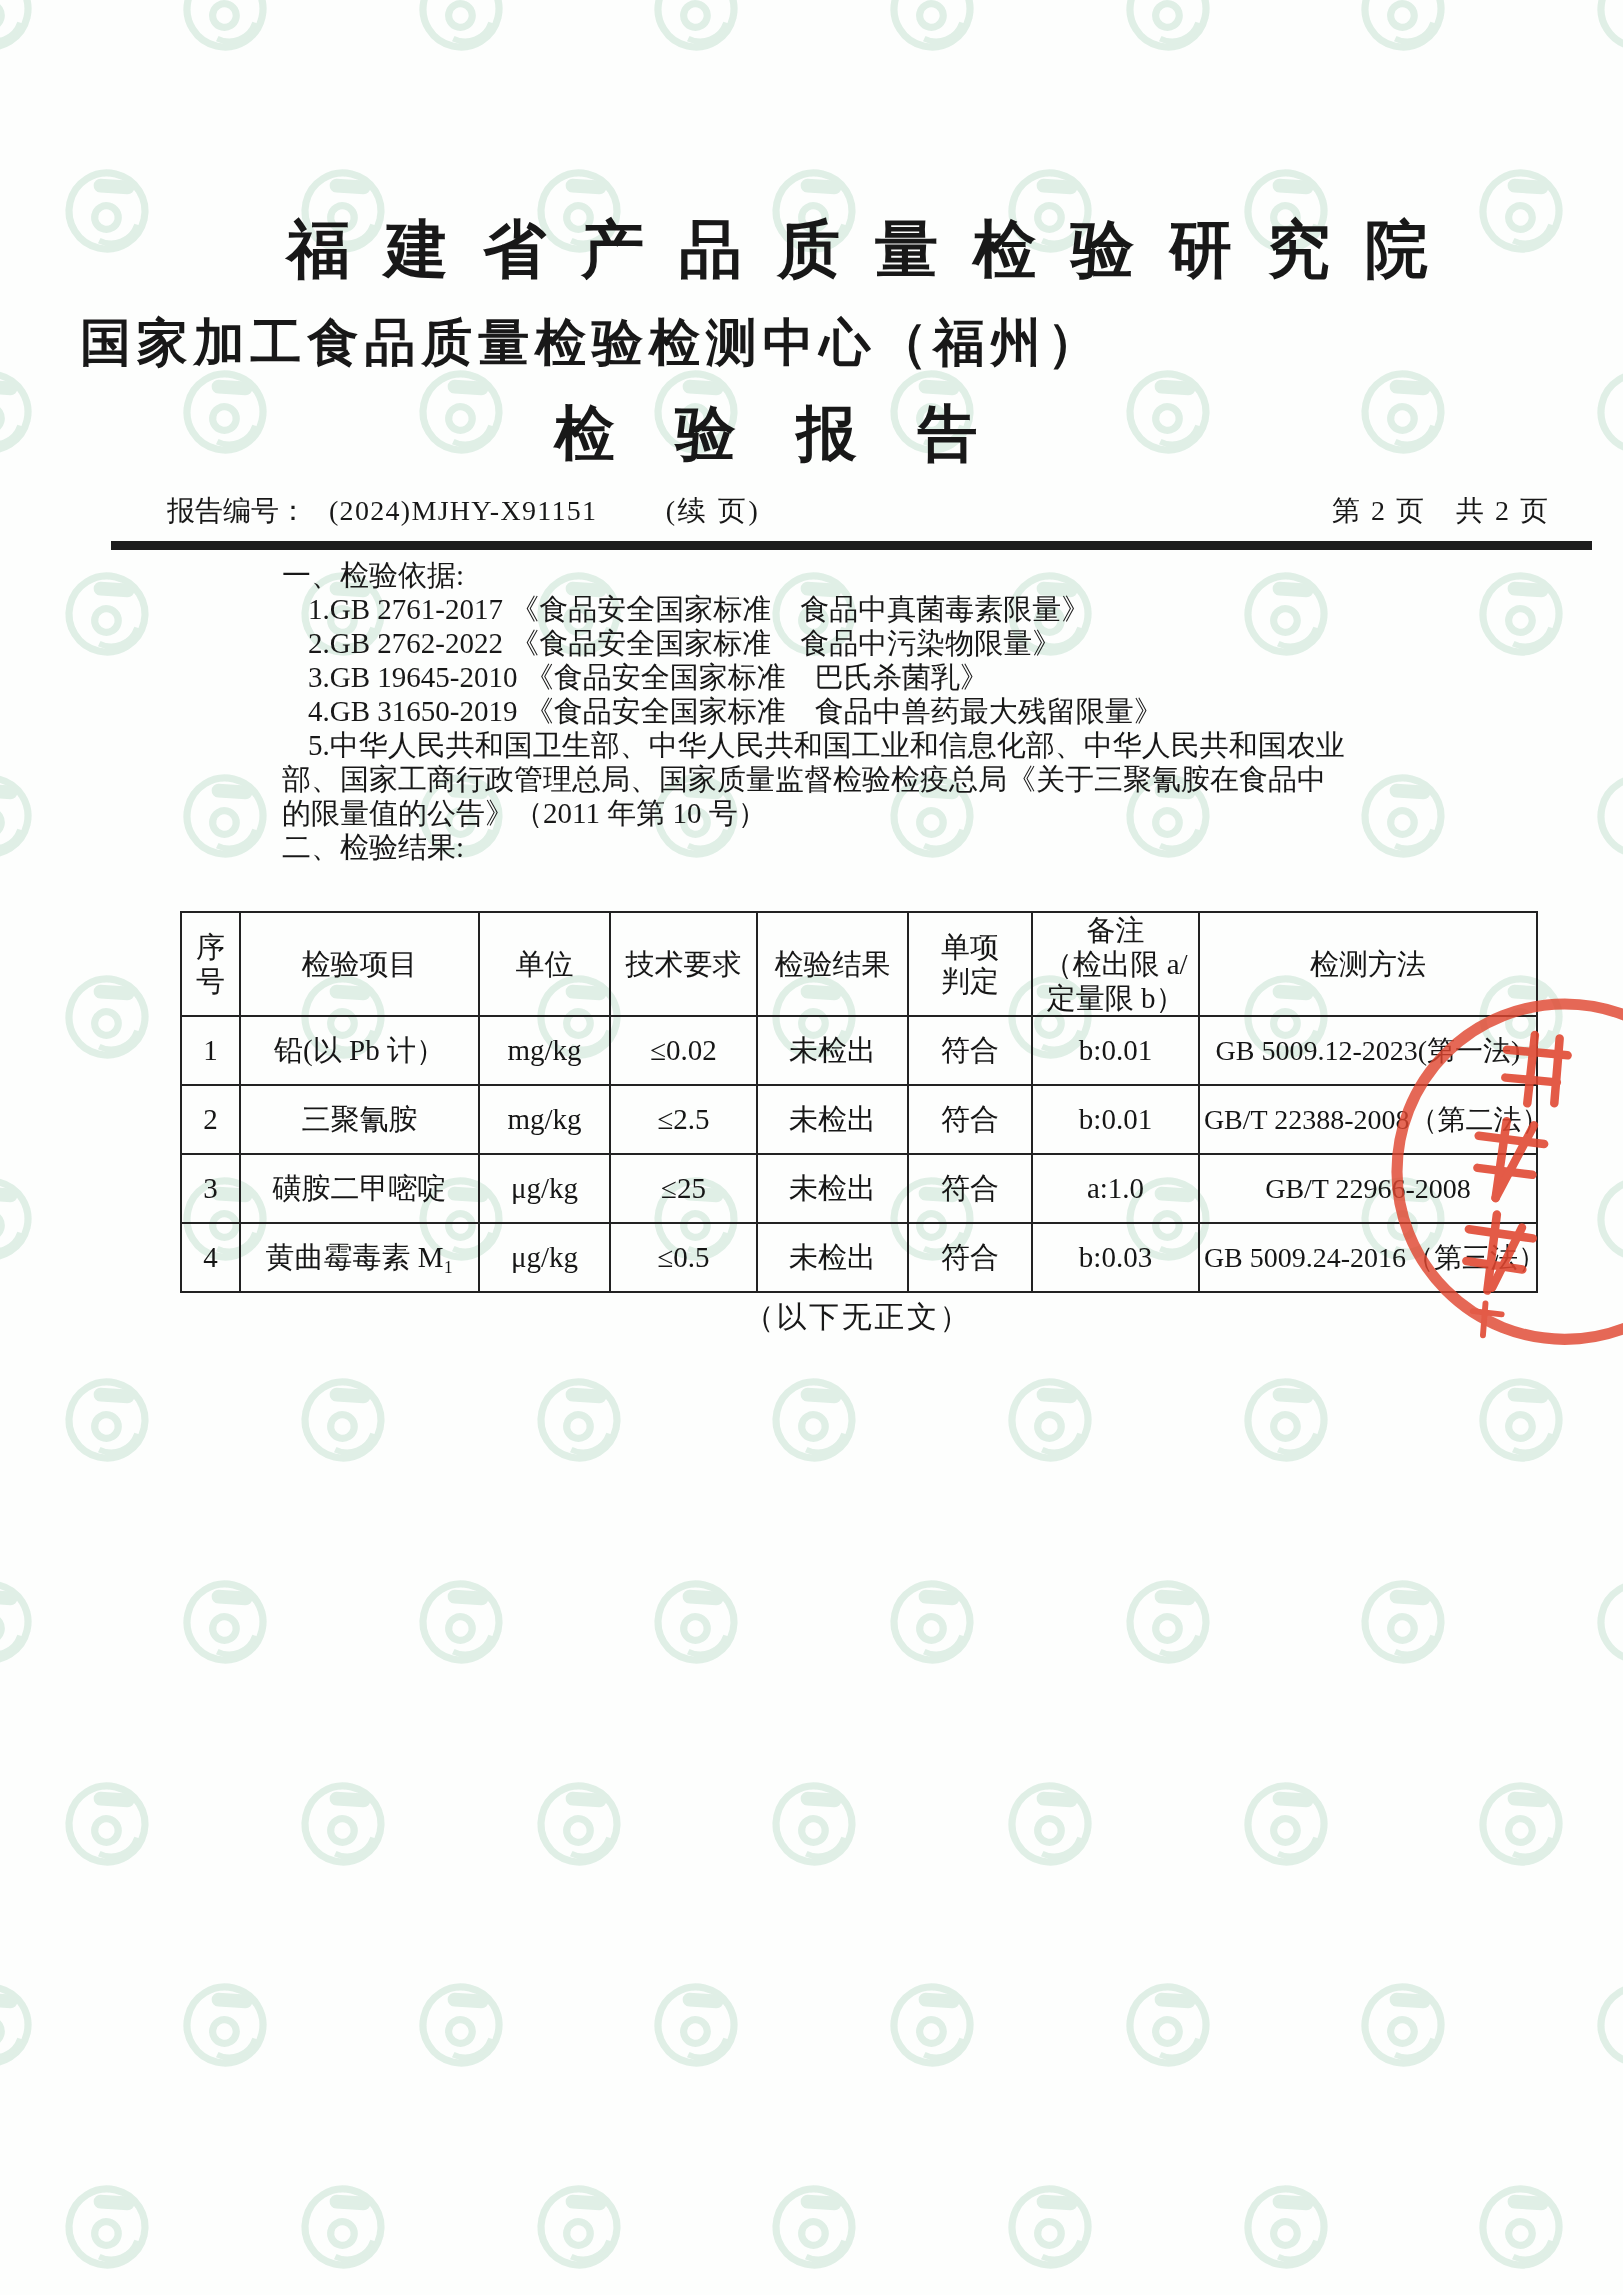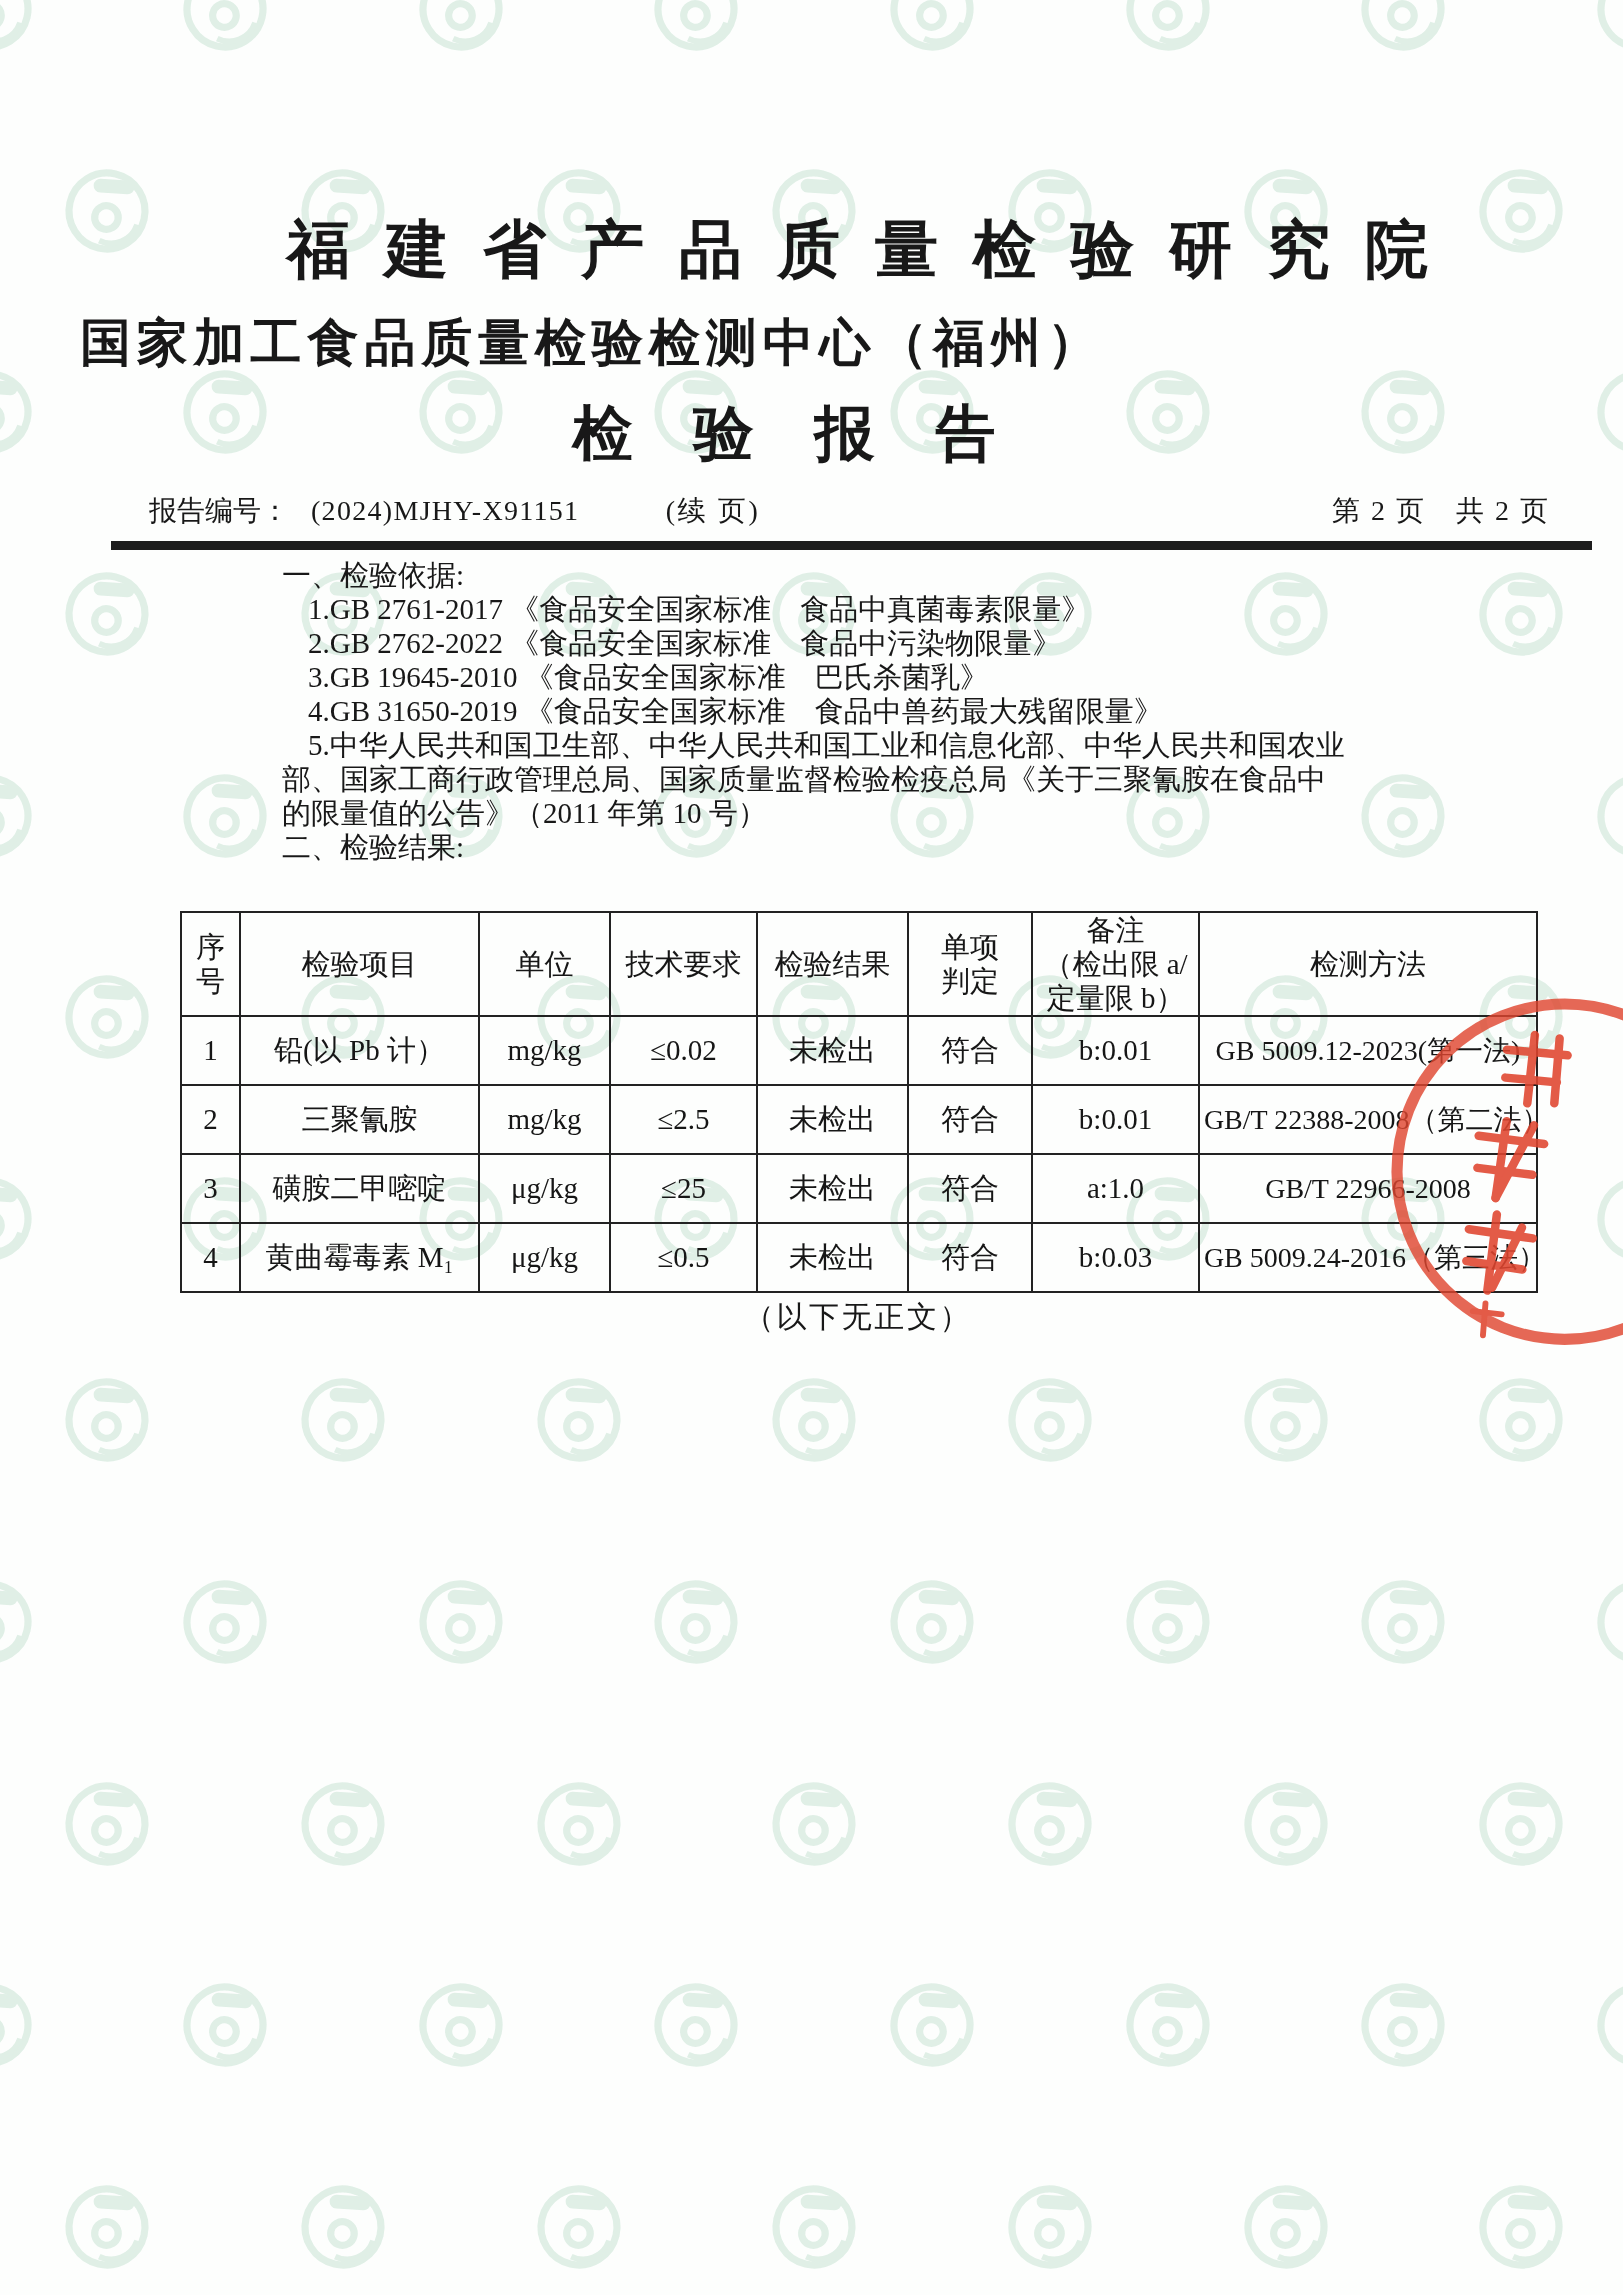--- a/index.html
+++ b/index.html
@@ -18,26 +18,26 @@
     font-size:63px;font-weight:bold;letter-spacing:35px;text-indent:35px;
     white-space:nowrap;
   }
   .center-title{
     left:0;top:309px;width:1623px;text-align:left;
     font-size:51px;font-weight:bold;letter-spacing:5.9px;text-indent:5.9px;
     white-space:nowrap;
     padding-left:28px;
   }
   .doc-title{
-    left:18px;top:394px;width:1440px;text-align:center;
+    left:0;top:394px;width:1440px;text-align:center;
     font-size:60px;font-weight:bold;letter-spacing:61px;text-indent:61px;
     white-space:nowrap;
   }
   .meta-line{top:492px;font-size:28px;white-space:nowrap;}
-  #meta-left{left:103px;}
+  #meta-left{left:121px;}
   #meta-left .report-no{margin-left:22px;letter-spacing:1.3px;}
   #meta-center{left:0;width:1334px;text-align:center;letter-spacing:2.6px;}
   #meta-right{right:73px;letter-spacing:2px;}
   #rule{left:65px;top:541px;width:1481px;height:8.5px;background:#1d1d1d;}
   
   #body-text{left:0;top:558px;width:1300px;font-size:29px;line-height:34px;}
   #body-text p{margin:0 0 0 236px;max-width:1293px;}
   #body-text p.item{text-indent:26px;}
   #body-text p.gap-top{margin-top:9.2px;}
   

